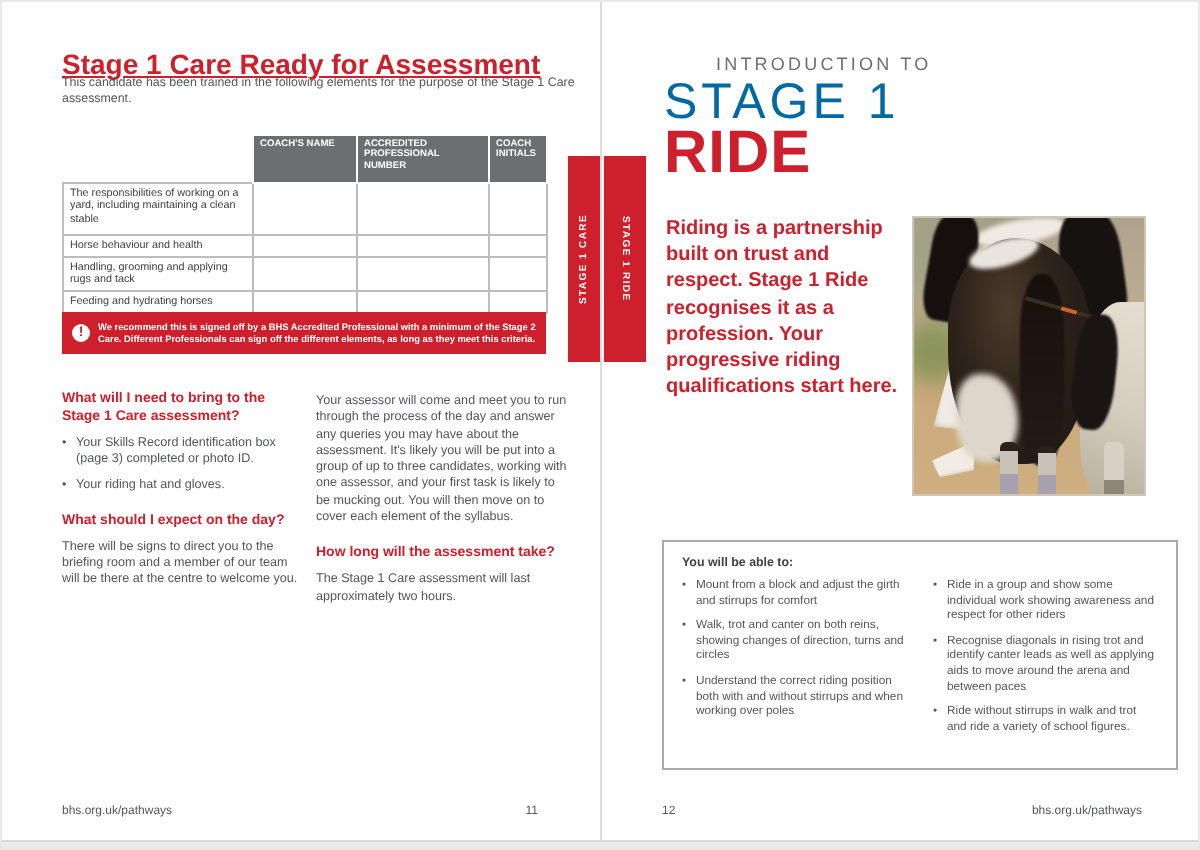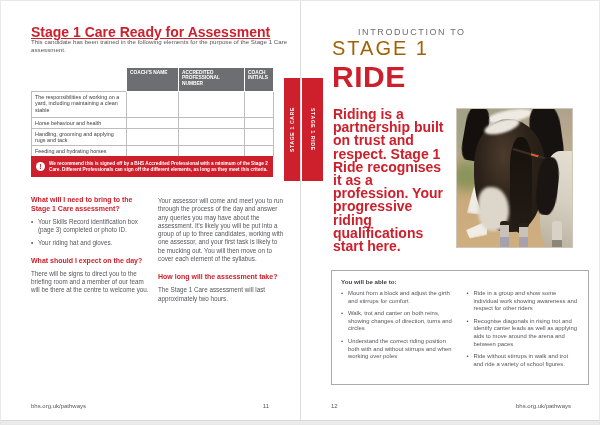--- a/index.html
+++ b/index.html
@@ -34,23 +34,23 @@
   .foot-pg-r{left:330px;}
   .foot-url-r{left:452px;width:118px;text-align:right;}
   
   .gutter{left:299px;top:0;width:1px;height:419px;background:#dcdcdc;}
   .tab{background:#ce202c;color:#fff;display:flex;align-items:center;justify-content:center;
        font-size:5px;font-weight:bold;letter-spacing:0.7px;}
   .tab-left{left:283px;top:77px;width:16px;height:103px;writing-mode:vertical-rl;transform:rotate(180deg);}
   .tab-right{left:301px;top:77px;width:21px;height:103px;writing-mode:vertical-rl;}
   
   .r-kicker{left:332px;top:26px;font-size:9px;letter-spacing:1.6px;color:#6d6e71;margin-left:25px;}
-  .r-title-gray{left:331px;top:36px;font-size:20px;letter-spacing:2px;color:#a16207;font-weight:400;}
+  .r-title-gray{left:331px;top:36px;font-size:25px;letter-spacing:2px;color:#0369a1;font-weight:400;}
   .r-title-red{left:331px;top:59px;font-size:30px;letter-spacing:0.5px;color:#ce202c;font-weight:800;}
-  .r-lede{left:332px;top:107px;width:116px;font-size:14px;font-weight:bold;color:#ce202c;line-height:13.2px;}
+  .r-lede{left:332px;top:107px;width:116px;font-size:10px;font-weight:bold;color:#ce202c;line-height:13.2px;}
   .ability{left:330px;top:269px;width:258px;height:115px;border:1px solid #a8aaad;box-sizing:border-box;padding:7px 9px;background:#fff;}
   .ability .title{font-size:6.2px;font-weight:bold;color:#414042;margin:0 0 5px 0;}
   .ability .cols{display:flex;gap:13px;}
   .ability .col{flex:1;}
   .ability .bullet{font-size:5.9px;line-height:7.6px;margin-bottom:5px;}
   
   .photo{left:455px;top:107px;width:117px;height:140px;overflow:hidden;border:1px solid #cfc6b8;box-sizing:border-box;background:#c4a87d;}
   .photo div{position:absolute;}
   .ph-bg{inset:0;background:linear-gradient(180deg,#afa28d 0%,#bcab90 28%,#c9a97c 55%,#cfae80 100%);}
   .ph-haze{left:-12px;top:-12px;width:75px;height:62px;background:#9ba185;border-radius:50%;filter:blur(9px);opacity:.75;}

